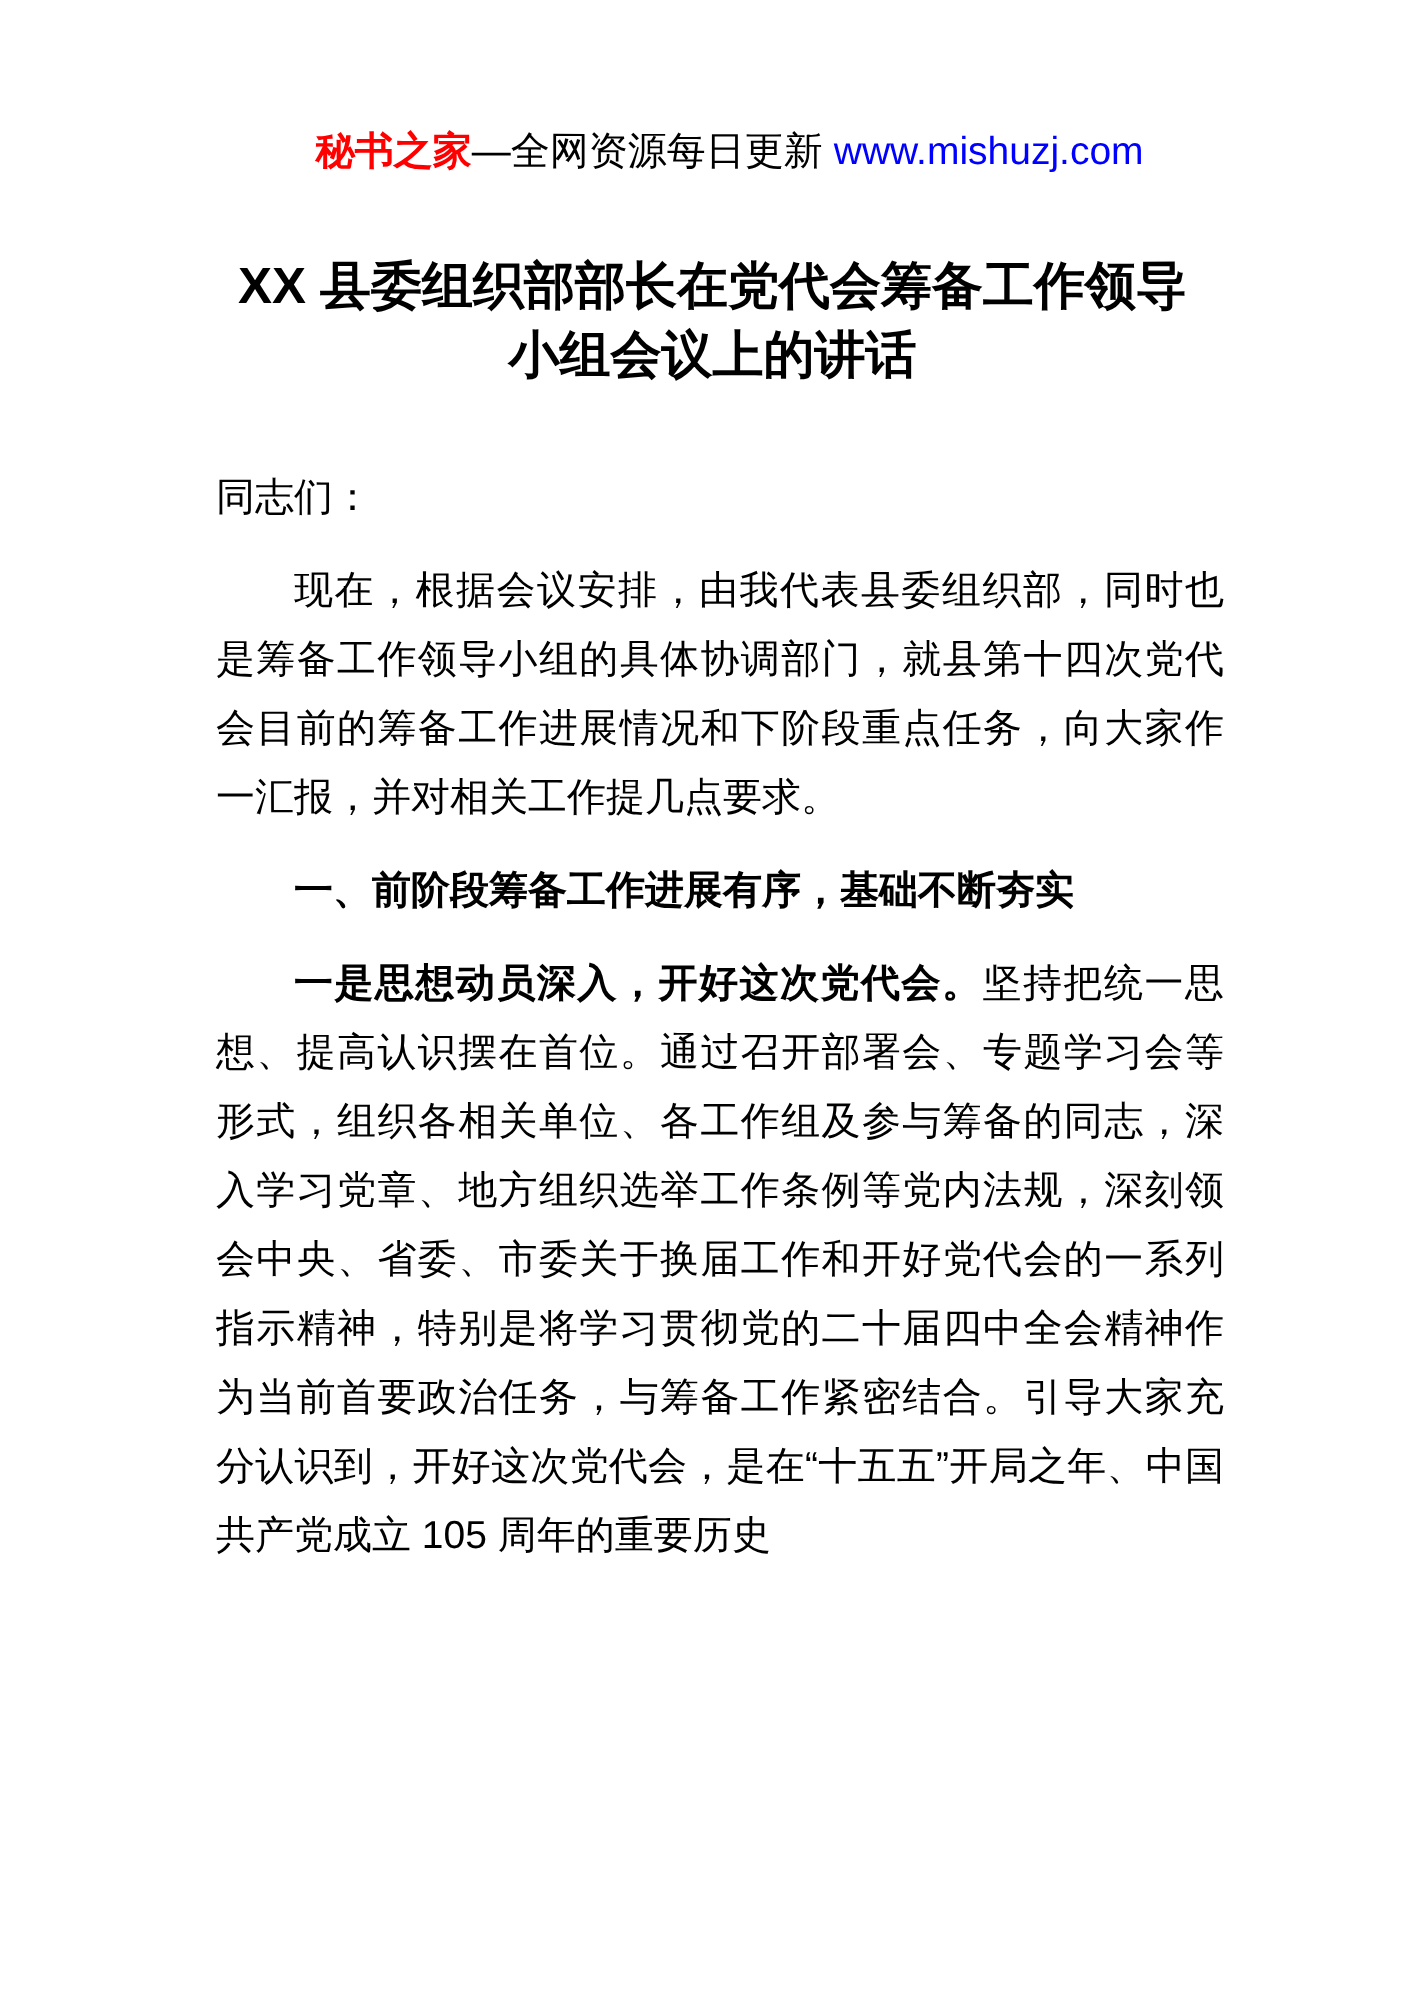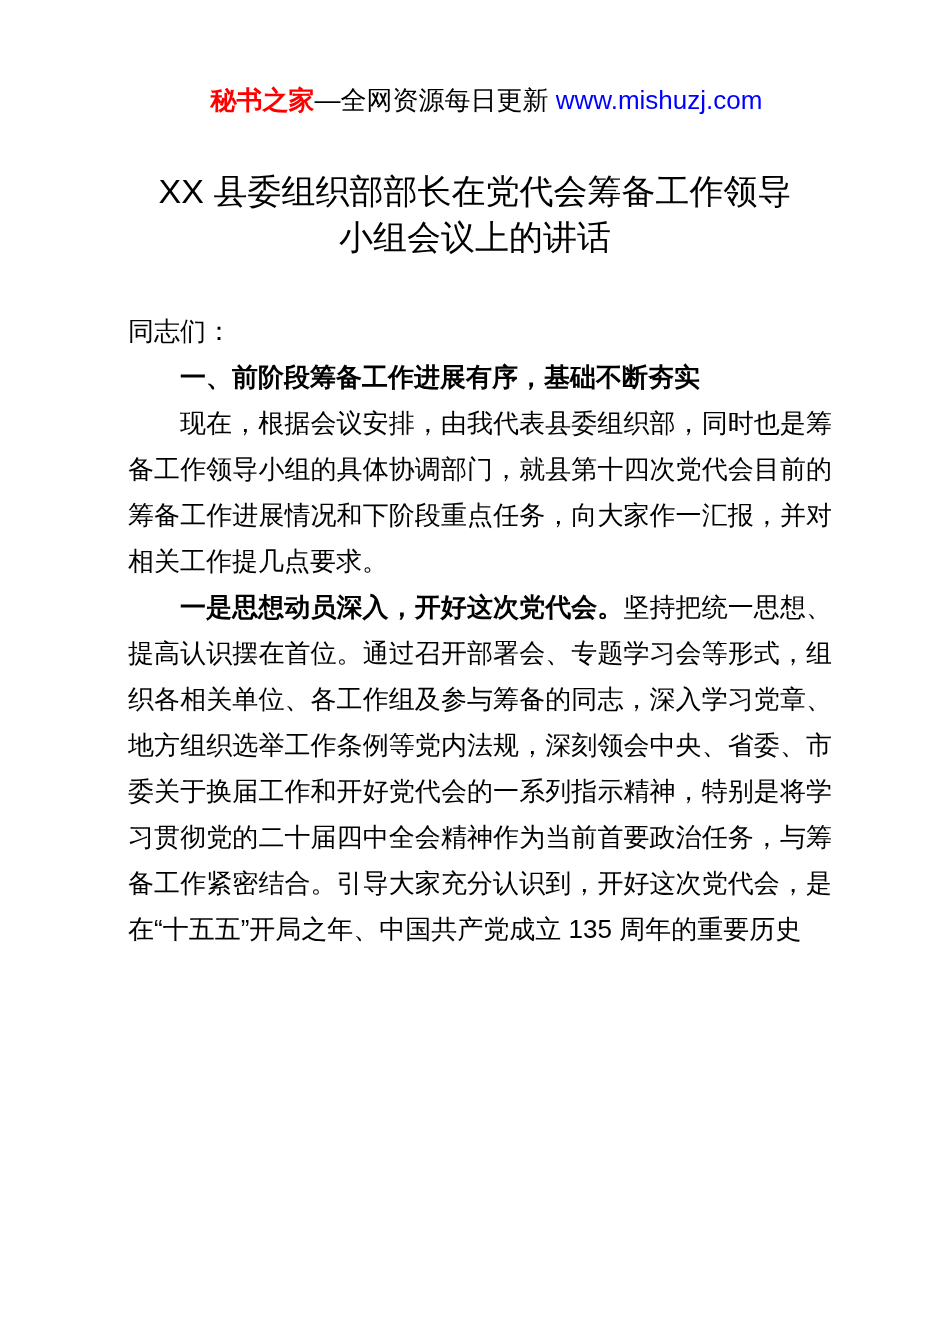--- a/index.html
+++ b/index.html
@@ -26,32 +26,32 @@
   }
   .site-header .brand {
     font-weight: 700;
   }
   .doc-title {
     margin: 52px auto 0 auto;
     max-width: 660px;
     text-align: center;
     font-size: 34px;
     line-height: 46px;
-    font-weight: 400;
+    font-weight: 700;
     color: #000000;
   }
   .doc-body {
     margin: 48px 118px 0 128px;
     font-size: 26px;
     line-height: 46px;
     text-align: justify;
     text-justify: inter-ideograph;
   }
   .doc-body p {
-    margin: 0;
+    margin: 16px;
     padding: 0;
   }
   .doc-body p.indent {
     text-indent: 2em;
   }
   .b {
     font-weight: 700;
   }
 </style>
 </head>
@@ -65,26 +65,26 @@
 
   <h1 class="doc-title">XX 县委组织部部长在党代会筹备工作领导小组会议上的讲话</h1>
 
   <div class="doc-body">
 
     <p>
       <span>同志们：</span>
     </p>
 
     <p class="indent">
-      <span class="b">一、前阶段筹备工作进展有序，基础不断夯实</span>
+      <span>现在，根据会议安排，由我代表县委组织部，同时也是筹备工作领导小组的具体协调部门，就县第十四次党代会目前的筹备工作进展情况和下阶段重点任务，向大家作一汇报，并对相关工作提几点要求。</span>
     </p>
 
     <p class="indent">
-      <span>现在，根据会议安排，由我代表县委组织部，同时也是筹备工作领导小组的具体协调部门，就县第十四次党代会目前的筹备工作进展情况和下阶段重点任务，向大家作一汇报，并对相关工作提几点要求。</span>
+      <span class="b">一、前阶段筹备工作进展有序，基础不断夯实</span>
     </p>
 
 
     <p class="indent">
-      <span class="b">一是思想动员深入，开好这次党代会。</span><span>坚持把统一思想、提高认识摆在首位。通过召开部署会、专题学习会等形式，组织各相关单位、各工作组及参与筹备的同志，深入学习党章、地方组织选举工作条例等党内法规，深刻领会中央、省委、市委关于换届工作和开好党代会的一系列指示精神，特别是将学习贯彻党的二十届四中全会精神作为当前首要政治任务，与筹备工作紧密结合。引导大家充分认识到，开好这次党代会，是在“十五五”开局之年、中国共产党成立 135 周年的重要历史</span>
+      <span class="b">一是思想动员深入，开好这次党代会。</span><span>坚持把统一思想、提高认识摆在首位。通过召开部署会、专题学习会等形式，组织各相关单位、各工作组及参与筹备的同志，深入学习党章、地方组织选举工作条例等党内法规，深刻领会中央、省委、市委关于换届工作和开好党代会的一系列指示精神，特别是将学习贯彻党的二十届四中全会精神作为当前首要政治任务，与筹备工作紧密结合。引导大家充分认识到，开好这次党代会，是在“十五五”开局之年、中国共产党成立 105 周年的重要历史</span>
     </p>
 
   </div>
 </div>
 
 </body></html>

